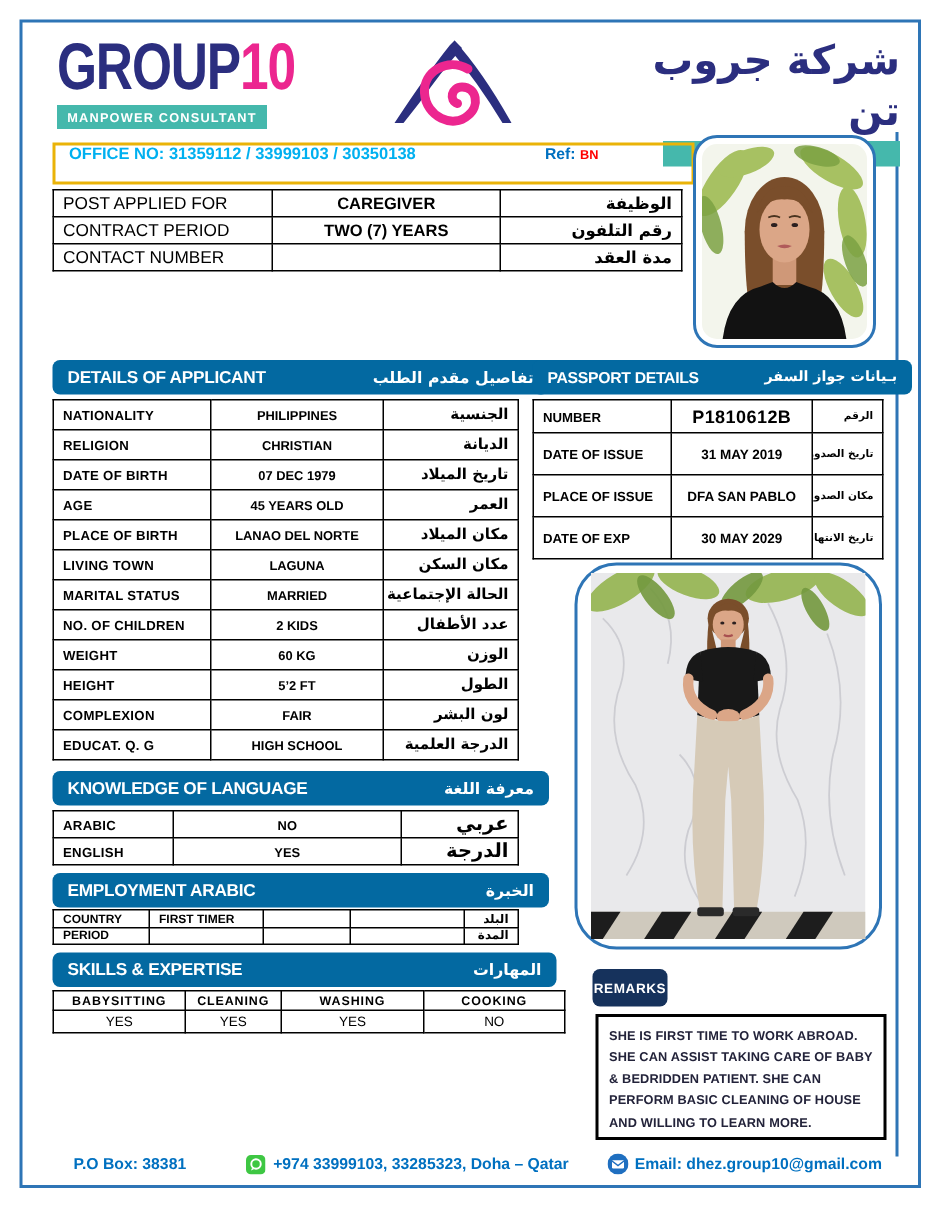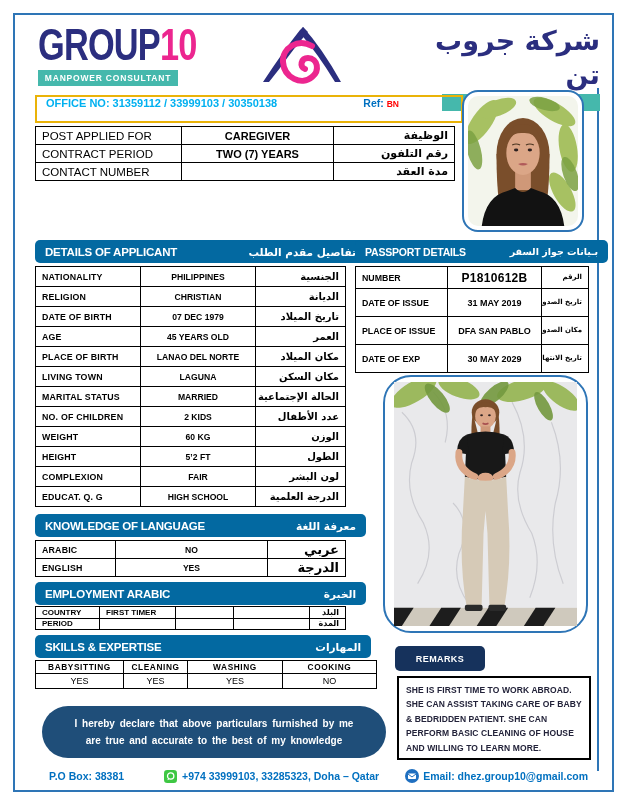--- a/index.html
+++ b/index.html
@@ -93,21 +93,21 @@
 
   
   .headshot-frame{left:462px;top:90px;width:122px;height:142px;border:2px solid #2e75b6;border-radius:16px;
                   padding:4px;box-sizing:border-box;background:#fff;}
   .headshot-frame svg{width:100%;height:100%;border-radius:10px;display:block;}
   .body-frame{left:383px;top:375px;width:205px;height:258px;border:2px solid #2e75b6;border-radius:28px;
               padding:5px 9px;box-sizing:border-box;background:#fff;}
   .body-frame svg{width:100%;height:100%;display:block;}
 
   
-  .remarks-label{left:395px;top:646px;width:90px;height:25px;background:#16325c;border-radius:5px;
+  .remarks-label{left:395px;top:646px;width:50px;height:25px;background:#16325c;border-radius:5px;
                  color:#fff;font-size:9px;font-weight:700;letter-spacing:0.4px;
                  display:flex;align-items:center;justify-content:center;}
   .remarks-box{left:397px;top:676px;width:194px;height:84px;border:2px solid #000;
                padding:5px 7px;box-sizing:border-box;font-size:8.5px;font-weight:700;
                line-height:1.7;color:#23233a;letter-spacing:0.1px;}
 
   
   .footer{left:35px;top:765px;width:560px;height:22px;display:flex;align-items:center;
           color:#0070c0;font-size:10.5px;font-weight:700;}
   .footer .po{margin-left:14px;}
@@ -388,21 +388,20 @@
     </tr>
     <tr>
       <td class="skl-val-cell">YES</td>
       <td class="skl-val-cell">YES</td>
       <td class="skl-val-cell">YES</td>
       <td class="skl-val-cell">NO</td>
     </tr>
   </tbody>
     </table>
 
-  <div class="abs declaration">I hereby declare that above particulars furnished by me are true and accurate to the best of my knowledge</div>
 
   <div class="abs body-frame">
     <svg viewBox="0 0 186 242" preserveAspectRatio="none">
       <rect width="186" height="242" fill="#e9e9eb"></rect>
       <g stroke="#c6c6cc" stroke-width="1.2" fill="none" opacity="0.8">
         <path d="M8 30 Q30 50 18 80 Q10 110 30 140 Q44 170 24 200"></path>
         <path d="M60 120 Q80 140 66 170 Q58 196 76 220"></path>
         <path d="M120 20 Q140 56 128 90 Q120 118 140 150 Q152 180 138 214"></path>
         <path d="M160 40 Q176 80 164 120 Q156 160 172 200"></path>
         <path d="M40 10 Q60 30 52 60"></path>

